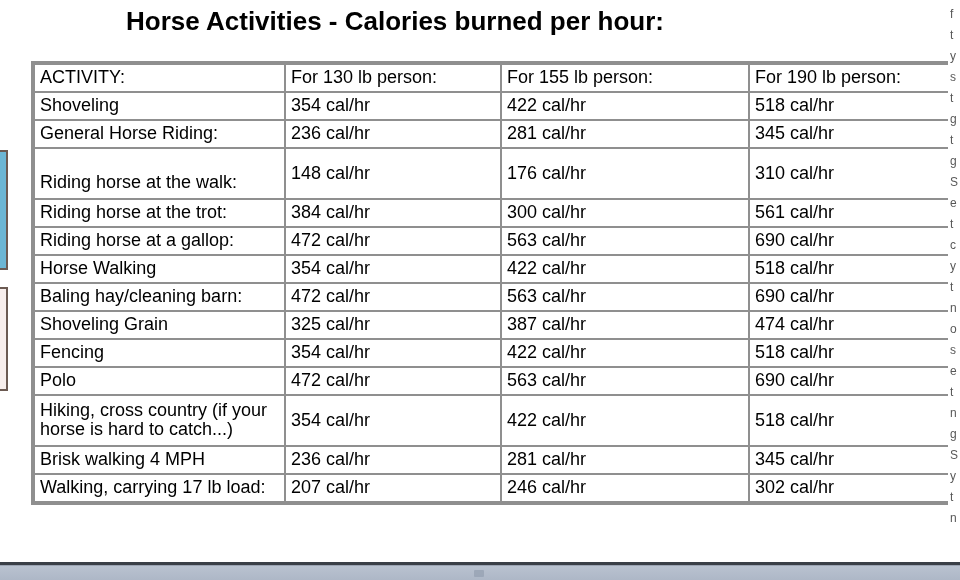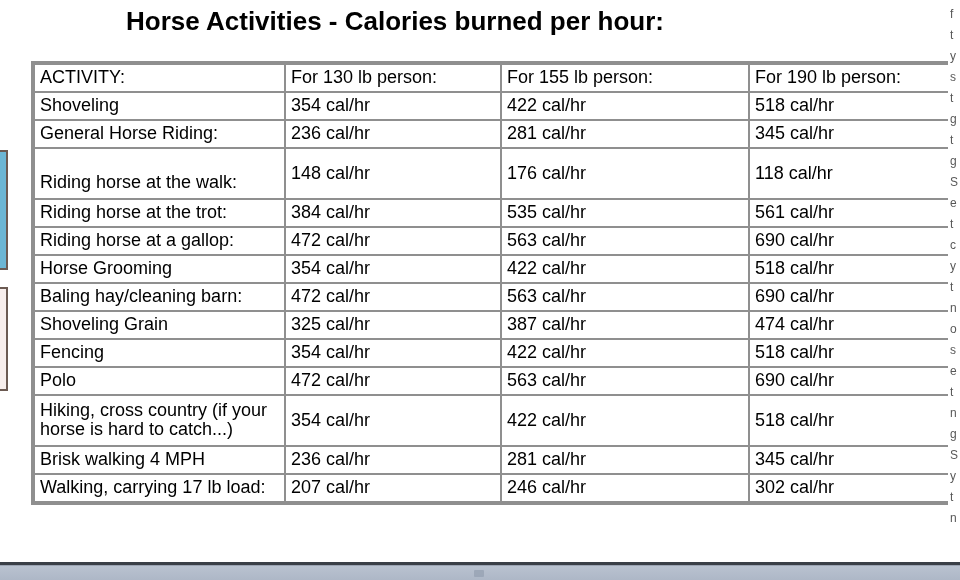--- a/index.html
+++ b/index.html
@@ -176,36 +176,36 @@
         <tr>
           <td class="activity-cell">General Horse Riding:</td>
           <td>236 cal/hr</td>
           <td>281 cal/hr</td>
           <td>345 cal/hr</td>
         </tr>
         <tr class="tall">
           <td class="activity-cell">Riding horse at the walk:</td>
           <td>148 cal/hr</td>
           <td>176 cal/hr</td>
-          <td>118 cal/hr</td>
+          <td>310 cal/hr</td>
         </tr>
         <tr>
           <td class="activity-cell">Riding horse at the trot:</td>
           <td>384 cal/hr</td>
-          <td>535 cal/hr</td>
+          <td>300 cal/hr</td>
           <td>561 cal/hr</td>
         </tr>
         <tr>
           <td class="activity-cell">Riding horse at a gallop:</td>
           <td>472 cal/hr</td>
           <td>563 cal/hr</td>
           <td>690 cal/hr</td>
         </tr>
         <tr>
-          <td class="activity-cell">Horse Grooming</td>
+          <td class="activity-cell">Horse Walking</td>
           <td>354 cal/hr</td>
           <td>422 cal/hr</td>
           <td>518 cal/hr</td>
         </tr>
         <tr>
           <td class="activity-cell">Baling hay/cleaning barn:</td>
           <td>472 cal/hr</td>
           <td>563 cal/hr</td>
           <td>690 cal/hr</td>
         </tr>

